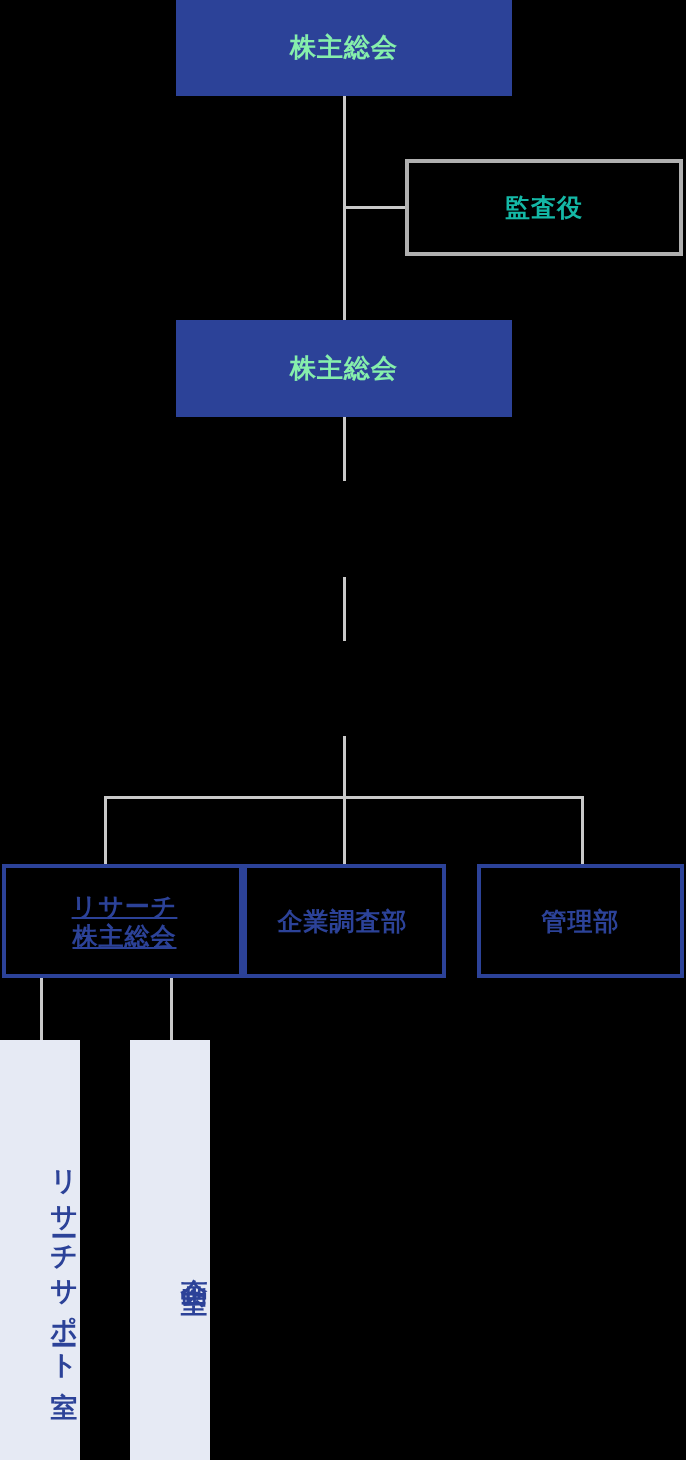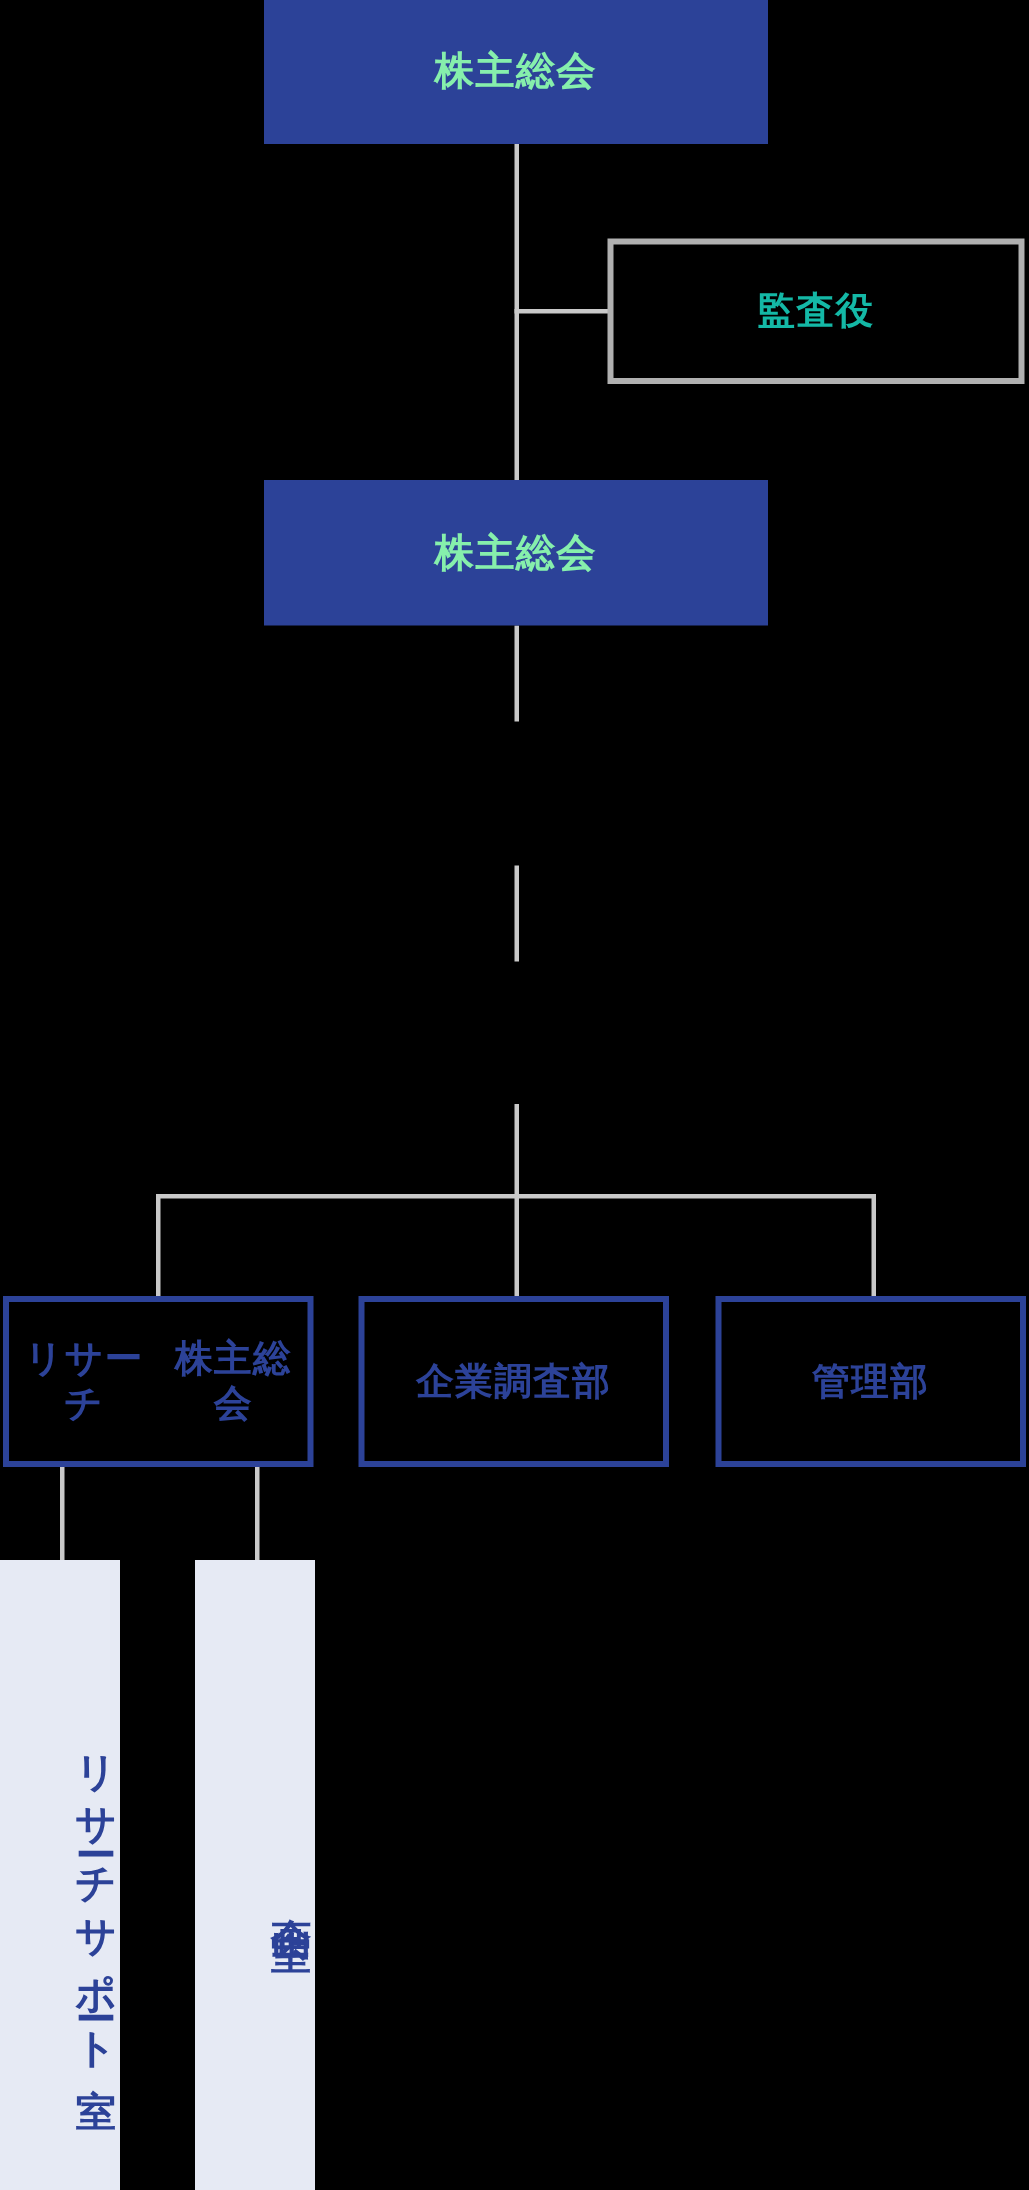--- a/index.html
+++ b/index.html
@@ -102,21 +102,21 @@
   <div class="conn" style="left:170px; top:977px; width:3px; height:64px;"></div>
 
   <div class="node filled" style="left:176px; top:0px; width:336px; height:96px;">株主総会</div>
 
   <div class="node gray-outlined" style="left:405px; top:159px; width:278px; height:97px;">監査役</div>
 
   <div class="node filled" style="left:176px; top:320px; width:336px; height:97px;">株主総会</div>
 
 
 
-  <div class="node outlined two-line" style="left:2px; top:864px; width:207px; height:114px; flex-direction:row;">
+  <div class="node outlined two-line" style="left:2px; top:864px; width:245px; height:114px; flex-direction:column;text-decoration:underline;">
     <span>リサーチ</span>
     <span>株主総会</span>
   </div>
 
   <div class="node outlined" style="left:239px; top:864px; width:207px; height:114px;">企業調査部</div>
 
   <div class="node outlined" style="left:477px; top:864px; width:207px; height:114px;">管理部</div>
 
   <div class="node vertical" style="left:0px; top:1040px; width:80px; height:420px;">リサーチサポート室</div>
 

